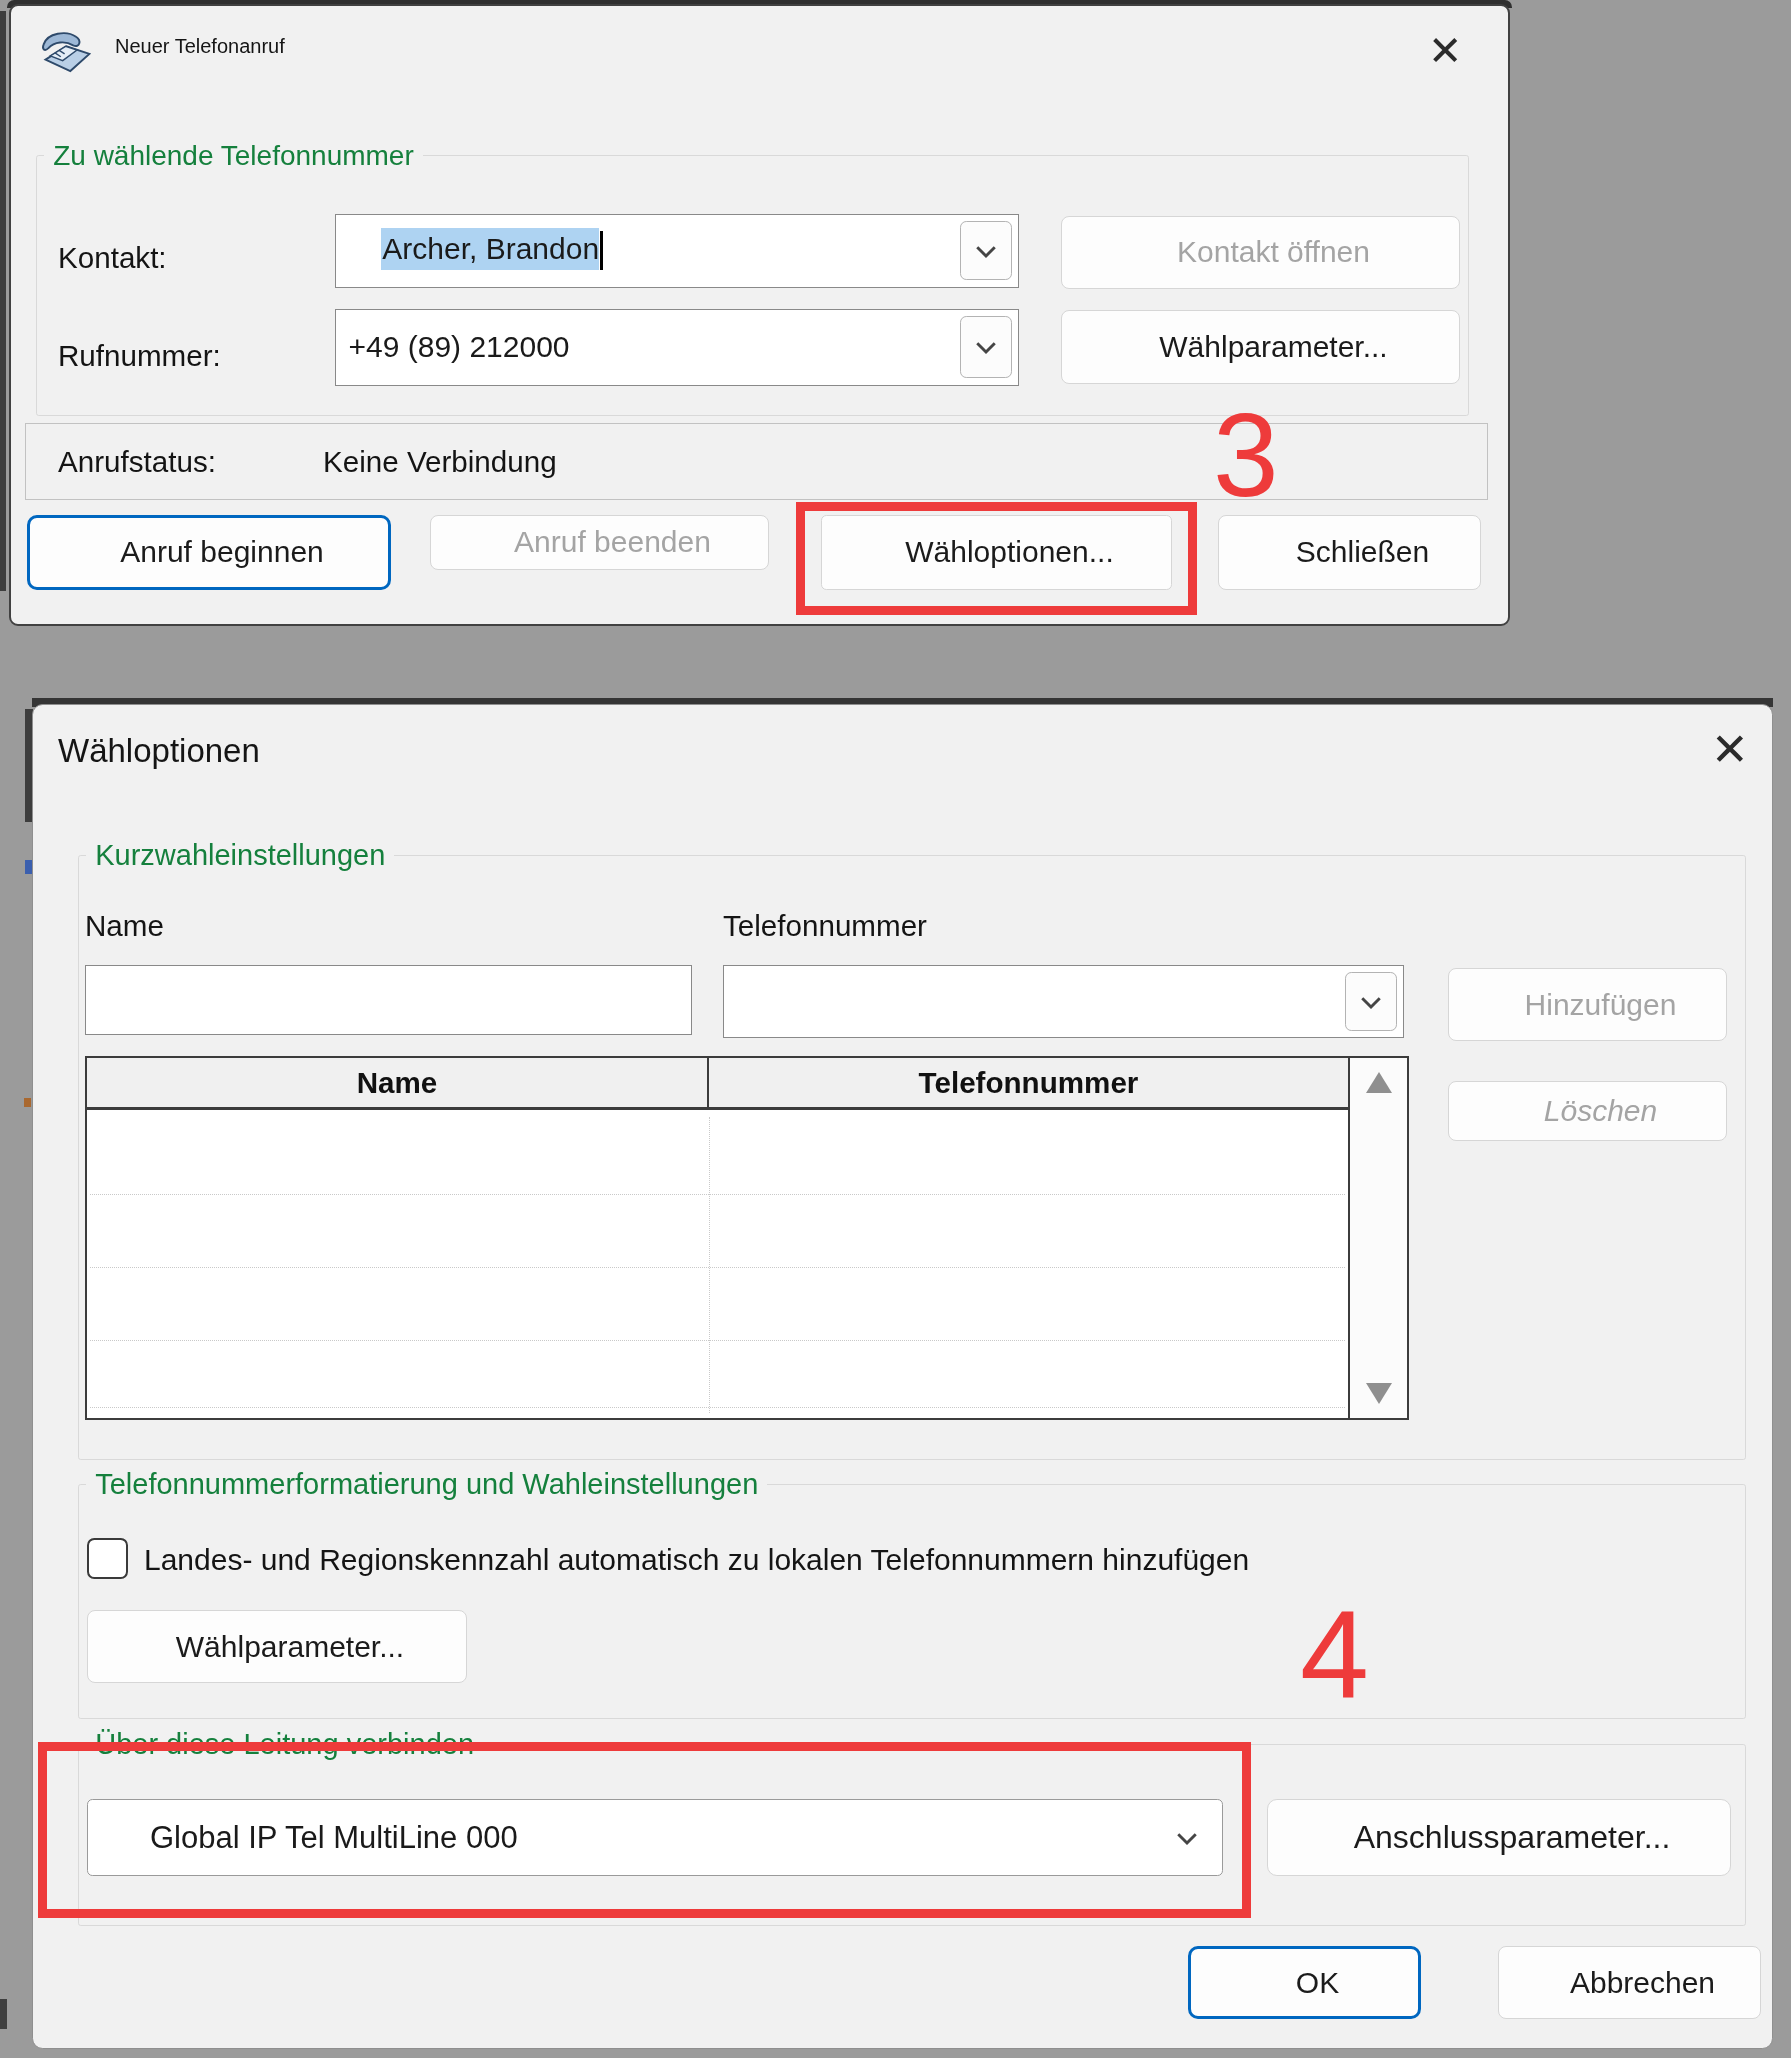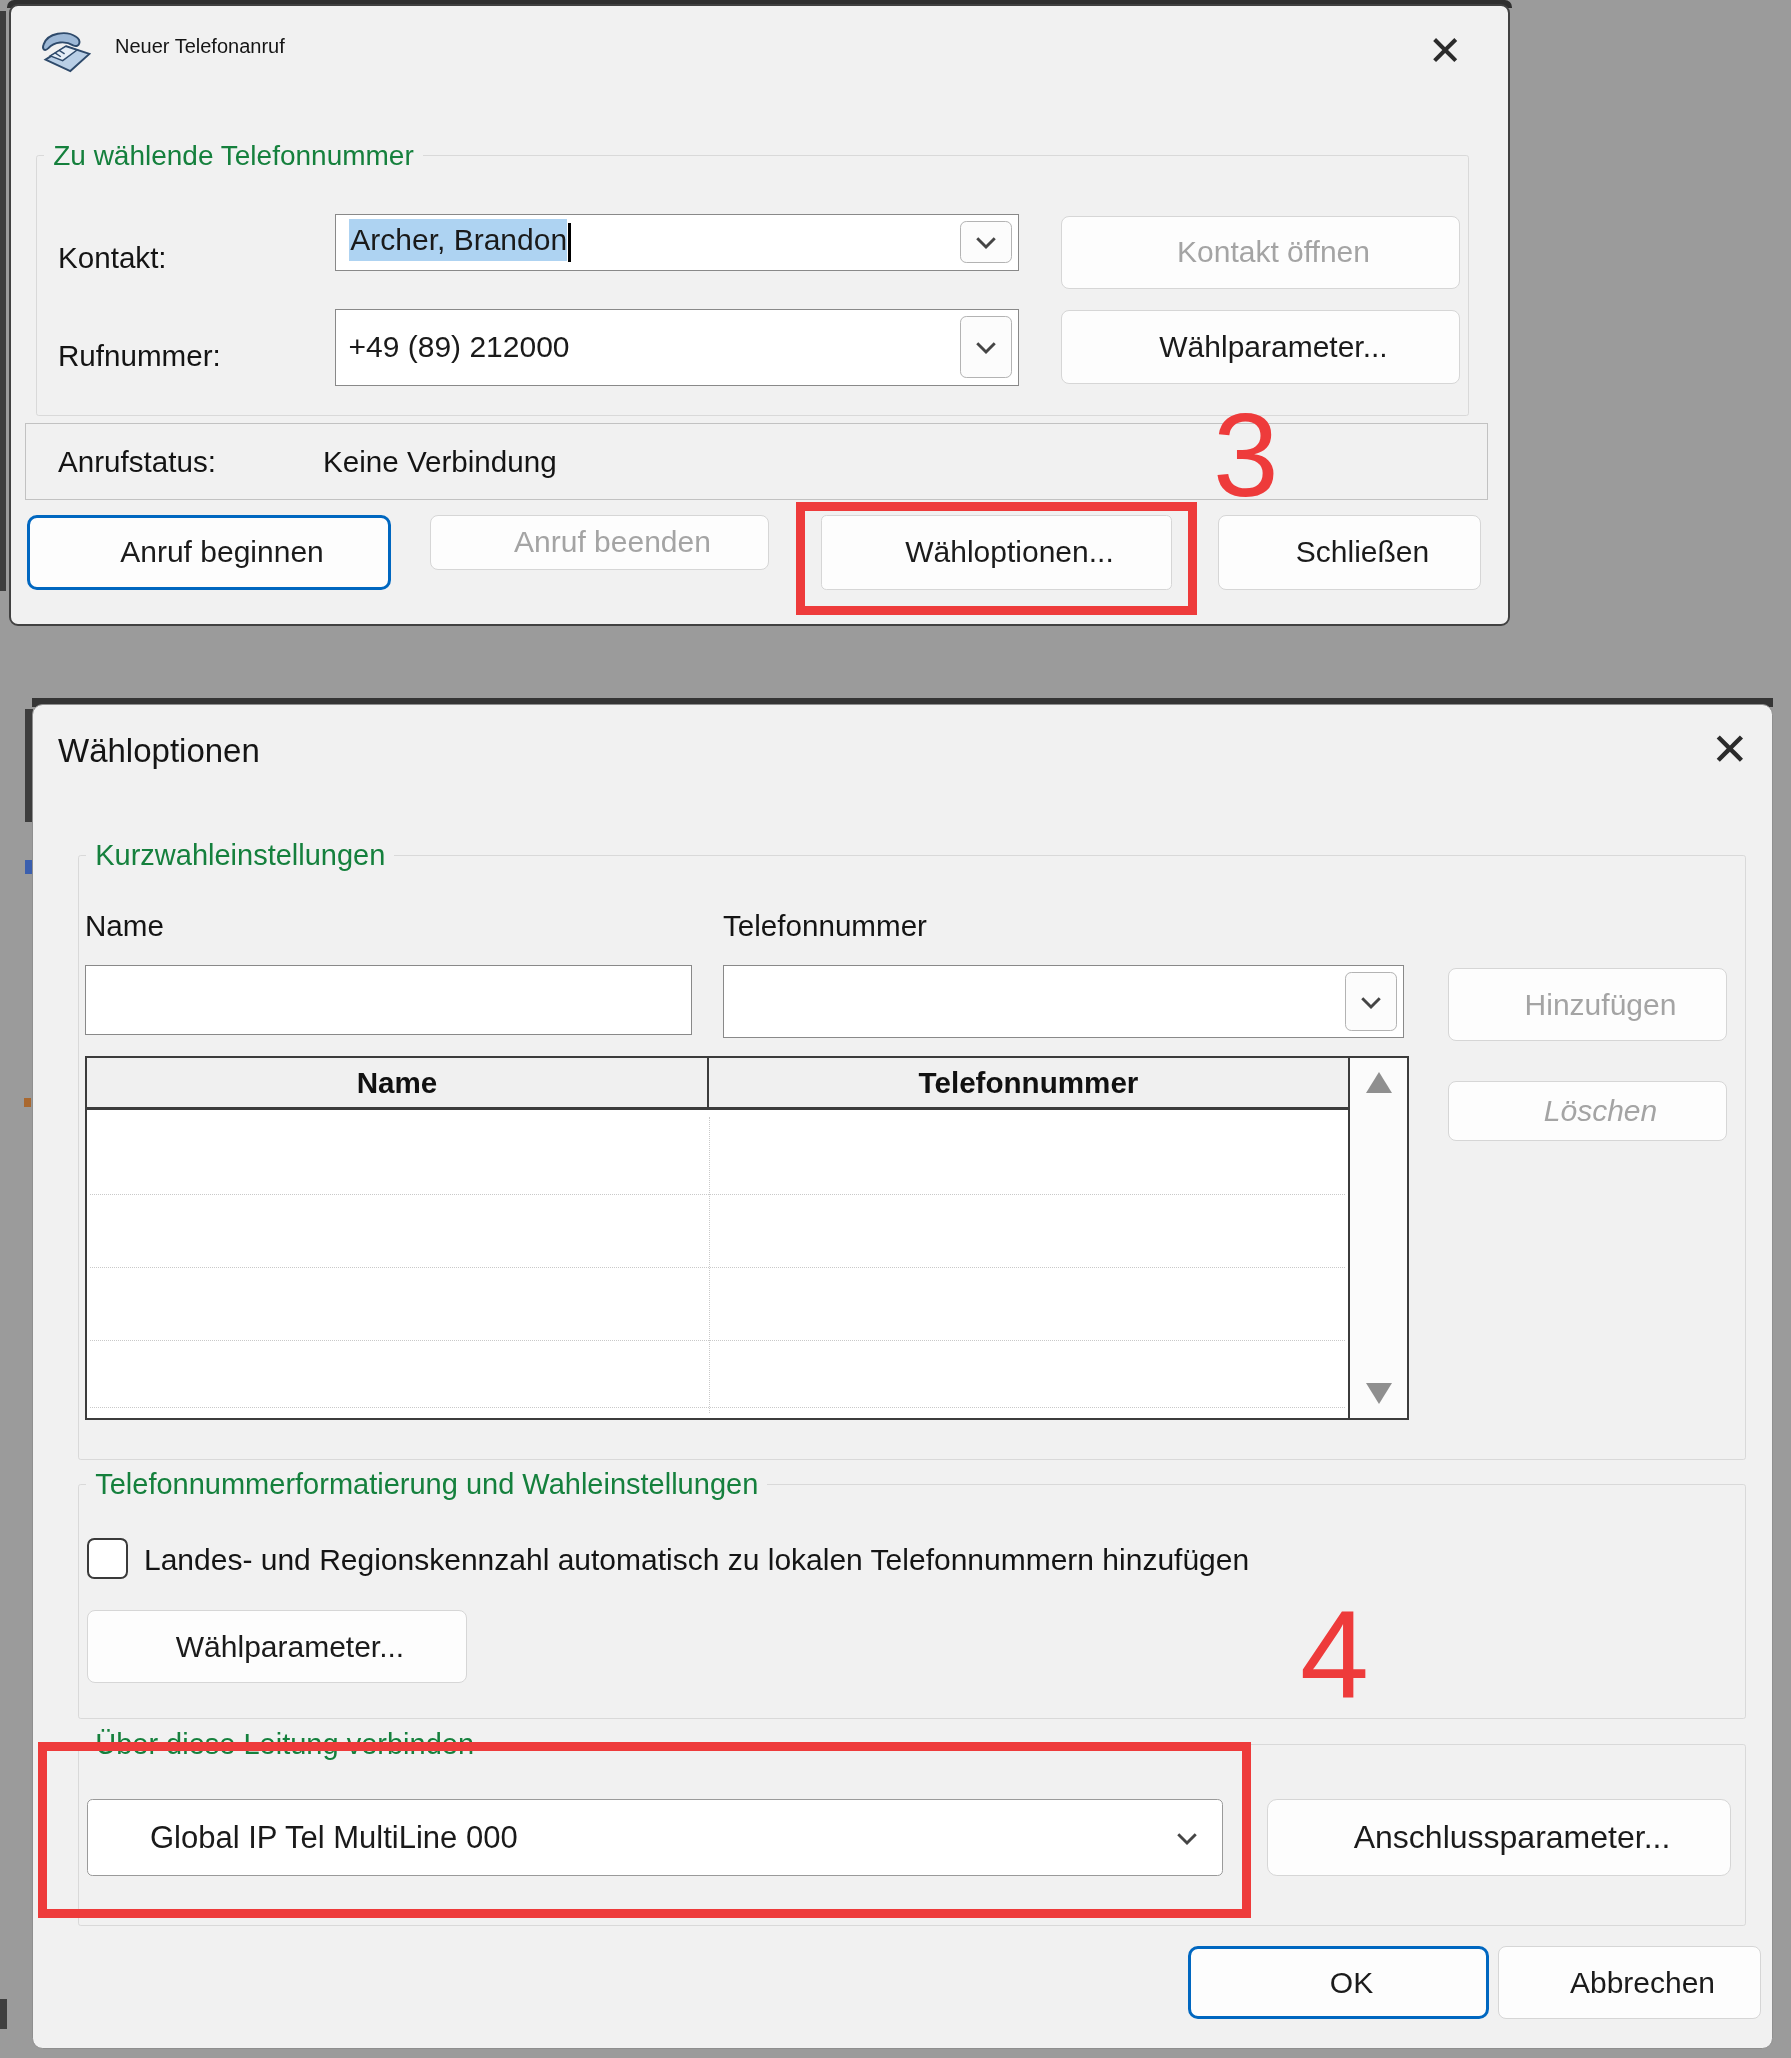--- a/index.html
+++ b/index.html
@@ -164,21 +164,21 @@
   </span>
   <span class="abs titlebar-text" style="left:104px; top:29px;">Neuer Telefonanruf</span>
   <span class="abs close-x" style="left:1417px; top:25px;">✕</span>
 
   <fieldset style="left:25px; top:134px; width:1433px; height:276px;">
     <legend>Zu wählende Telefonnummer</legend>
   </fieldset>
 
   <span class="label" style="left:47px; top:235px;">Kontakt:</span>
 
-  <div class="combo" style="left:324px; top:208px; width:684px; height:57px;">
+  <div class="combo" style="left:324px; top:208px; width:684px; height:74px;padding-left:32px;">
     <span class="combo-text"><span class="sel">Archer, Brandon</span><span class="caret-bar"></span></span>
     <span class="dd-btn">
       <svg class="chev" viewBox="0 0 24 24">
         <path d="M5 9l7 7 7-7" fill="none" stroke="#454545" stroke-width="2.3"></path>
       </svg>
     </span>
   </div>
 
   <div class="btn disabled" style="left:1050px; top:210px; width:399px; height:73px;">Kontakt öffnen</div>
 
@@ -267,19 +267,19 @@
 
   <div class="combo combo-flat" style="left:54px; top:1094px; width:1136px; height:77px;">
     <span class="combo-text" style="margin-left:18px; font-size:31px;">Global IP Tel MultiLine 000</span>
     <svg class="chev chev-plain" viewBox="0 0 24 24">
       <path d="M5 9l7 7 7-7" fill="none" stroke="#454545" stroke-width="2.3"></path>
     </svg>
   </div>
 
   <div class="btn" style="left:1234px; top:1094px; width:464px; height:77px; border-radius:9.9px; font-size:32px;">Anschlussparameter...</div>
 
-  <div class="btn default" style="left:1155px; top:1241px; width:301px; height:73px;">OK</div>
+  <div class="btn default" style="left:1155px; top:1241px; width:233px; height:73px;">OK</div>
   <div class="btn" style="left:1465px; top:1241px; width:263px; height:73px;">Abbrechen</div>
 </div>
 
 <div class="red-box" style="left:38px; top:1742px; width:1213px; height:176px;"></div>
 <div class="red-num" style="left:1300px; top:1592px; font-size:124px;">4</div>
 
 
 </body></html>

